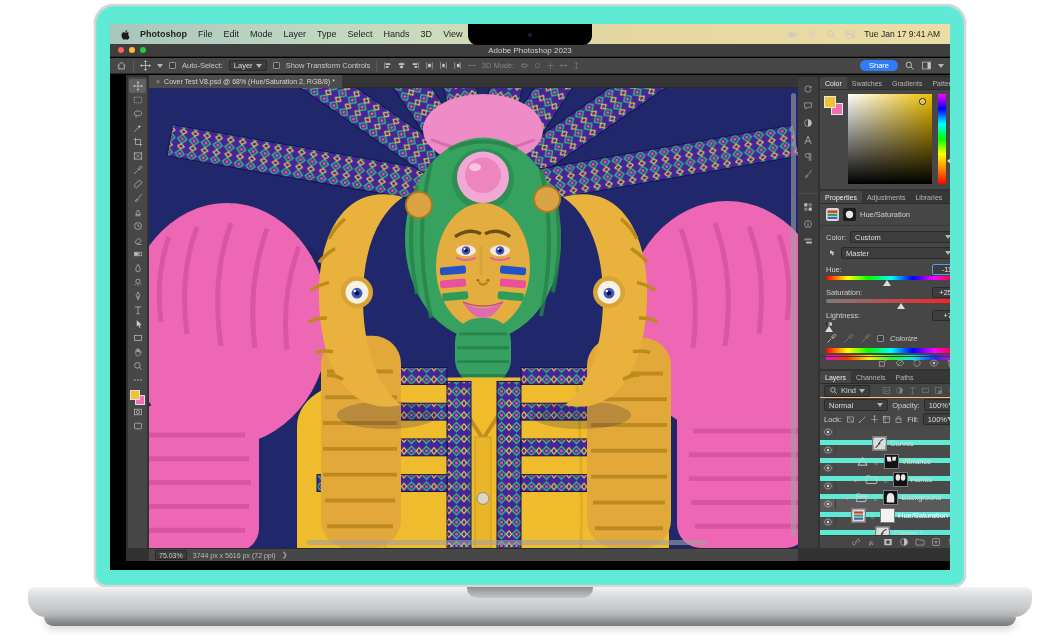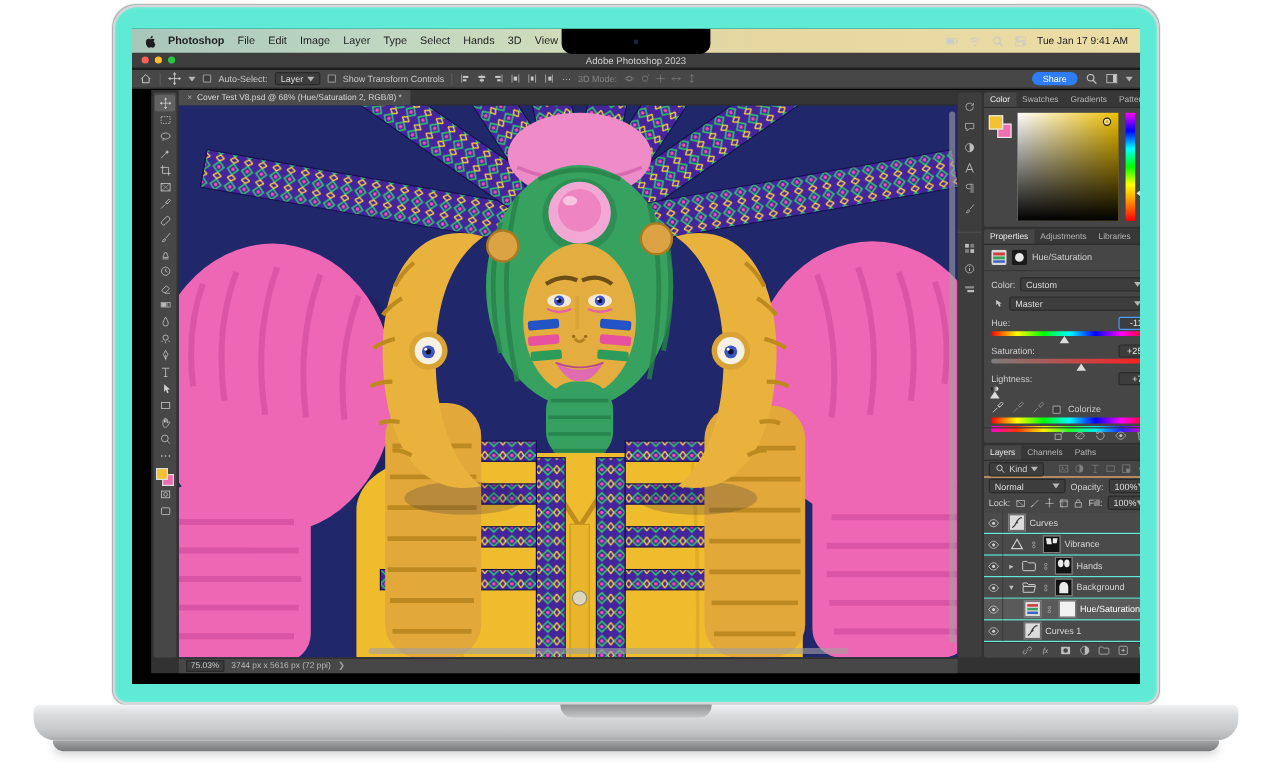--- a/index.html
+++ b/index.html
@@ -135,33 +135,33 @@
     line-height:10px;min-width:24px;text-align:right;color:#e8e8e8;}
   .val.focus{border-color:#4f9bff;}
   .slgroup{margin-bottom:1px;}
   .sllabel{display:flex;align-items:center;justify-content:space-between;height:12px;}
   .track{height:4px;border-radius:2px;position:relative;margin:1px 0 6px 0;}
   .track.hue{background:linear-gradient(90deg,#f00,#ff0,#0f0,#0ff,#00f,#f0f,#f00);}
   .track.sat{background:linear-gradient(90deg,#7c7c7c,#ff1d1d);}
   .track.light{background:linear-gradient(90deg,#000,#fff);}
   .thumb{position:absolute;top:4px;width:0;height:0;border-left:4px solid transparent;
     border-right:4px solid transparent;border-bottom:6px solid #dcdcdc;transform:translateX(-4px);}
-  .droppers{display:flex;align-items:flex-end;gap:6px;height:13px;margin:2px 0 3px 0;}
+  .droppers{display:flex;align-items:center;gap:6px;height:13px;margin:2px 0 3px 0;font-style:italic;}
   .spec{height:5px;border-radius:1px;margin-bottom:2px;
     background:linear-gradient(90deg,#f00,#ff0,#0f0,#0ff,#00f,#f0f,#f00);}
   .spec.shift{background:linear-gradient(90deg,#f0c,#f30,#fe0,#2f2,#0ee,#22f,#f0c);}
   .pfooter{position:absolute;left:0;right:0;bottom:0;height:13px;border-top:1px solid #383838;
     display:flex;align-items:center;justify-content:flex-end;gap:7px;padding:0 6px;}
   .pfooter .icn{color:#bdbdbd;}
   .pfooter .icn svg{width:10px;height:10px;}
 
   
   .lrow{display:flex;align-items:center;gap:4px;height:14px;padding:0 4px;font-size:7.5px;color:#cfcfcf;}
   .lrow.filter{border-bottom:1px solid #fdba74;justify-content:flex-end;}
-  .lyr{display:flex;align-items:center;height:18px;border-bottom:1px solid #5eead4;font-size:7.5px;color:#d6d6d6;}
+  .lyr{display:flex;align-items:center;height:18px;border-bottom:5px solid #5eead4;font-size:7.5px;color:#d6d6d6;flex-direction:column;}
   .lyr.sel{background:#5a5a5a;color:#fff;}
   .eyecell{width:16px;align-self:stretch;display:flex;align-items:center;justify-content:center;
     border-right:1px solid #3e3e3e;color:#cfcfcf;}
   .eyecell svg{width:10px;height:10px;}
   .lyrc{display:flex;align-items:center;gap:4px;padding-left:5px;}
   .lyrc.ind{padding-left:18px;}
   .arrow{font-size:7px;color:#c2c2c2;width:6px;}
   .thumb13{width:13px;height:13px;display:inline-flex;outline:1px solid #7c7c7c;}
   .thumb13 svg{width:13px;height:13px;}
   .typeicon{width:13px;height:13px;display:inline-flex;color:#d0d0d0;}
@@ -190,21 +190,21 @@
         <span class="apple icn">
           <svg viewBox="0 0 16 16">
               <path fill="#1d1d1f" d="M11.6 8.6c0-1.7 1.4-2.5 1.4-2.5-.8-1.1-2-1.3-2.4-1.3-1 0-2 .6-2.5.6s-1.4-.6-2.3-.6c-1.2 0-2.4.7-3 1.8-1.3 2.2-.3 5.4.9 7.2.6.9 1.3 1.9 2.3 1.8.9 0 1.2-.6 2.3-.6s1.4.6 2.4.6 1.6-.9 2.2-1.8c.7-1 1-2 1-2 0 0-1.3-.5-1.3-3.2z"></path>
               <path fill="#1d1d1f" d="M9.9 3.6c.5-.6.8-1.5.7-2.3-.7 0-1.6.5-2.1 1.1-.5.5-.9 1.4-.8 2.2.8.1 1.6-.4 2.2-1z"></path>
             </svg>
         </span>
         <nav class="menu-items" id="menu-items">
             <span class="menu-item app">Photoshop</span>
             <span class="menu-item">File</span>
             <span class="menu-item">Edit</span>
-            <span class="menu-item">Image</span>
+            <span class="menu-item">Mode</span>
             <span class="menu-item">Layer</span>
             <span class="menu-item">Type</span>
             <span class="menu-item">Select</span>
             <span class="menu-item">Hands</span>
             <span class="menu-item">3D</span>
             <span class="menu-item">View</span>
             <span class="menu-item">Plugins</span>
             <span class="menu-item">Window</span>
             <span class="menu-item">Help</span>
           </nav>

